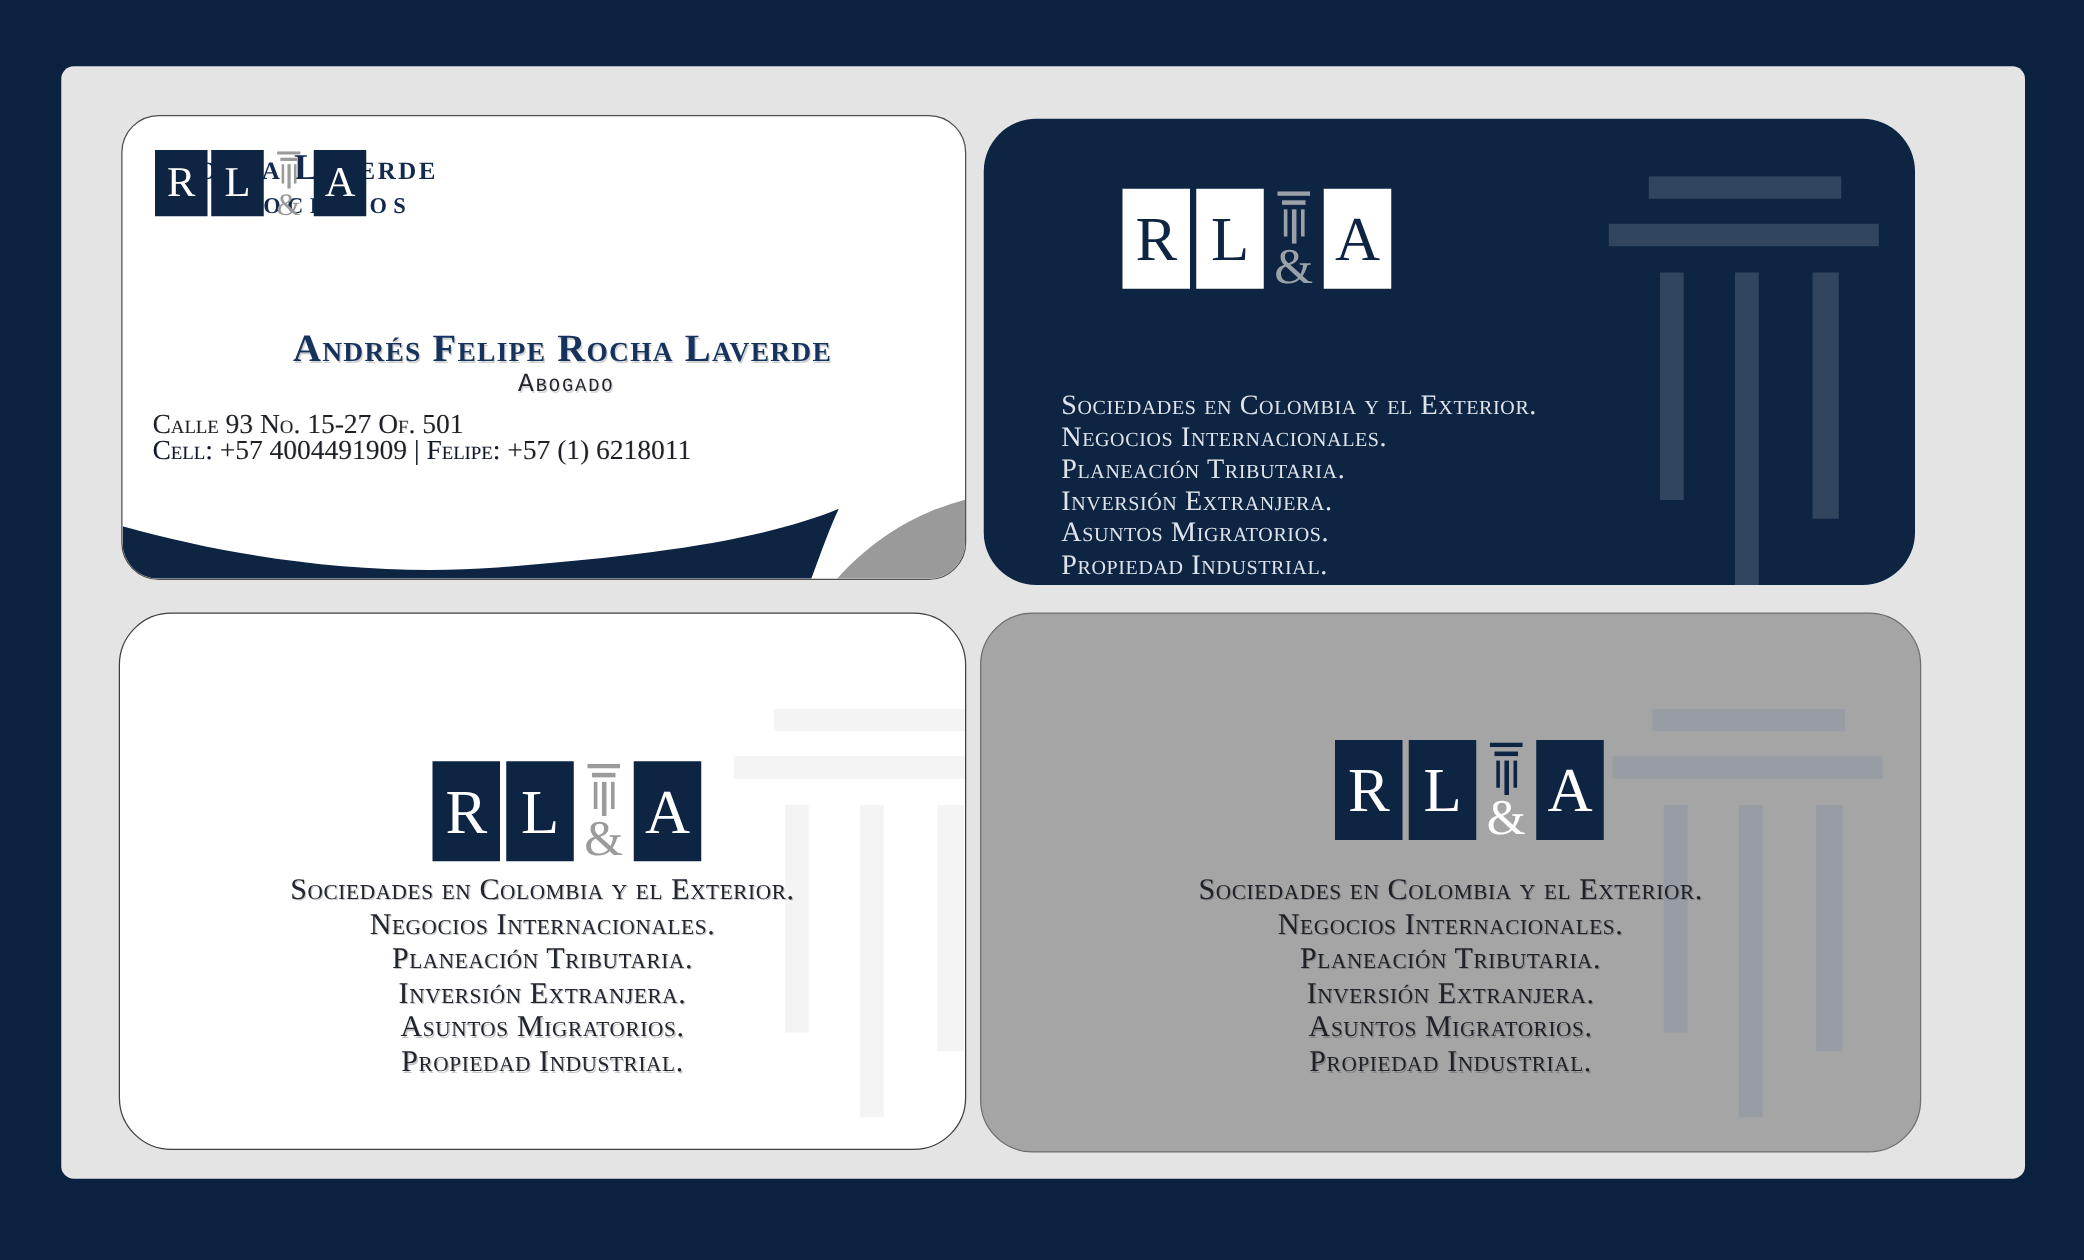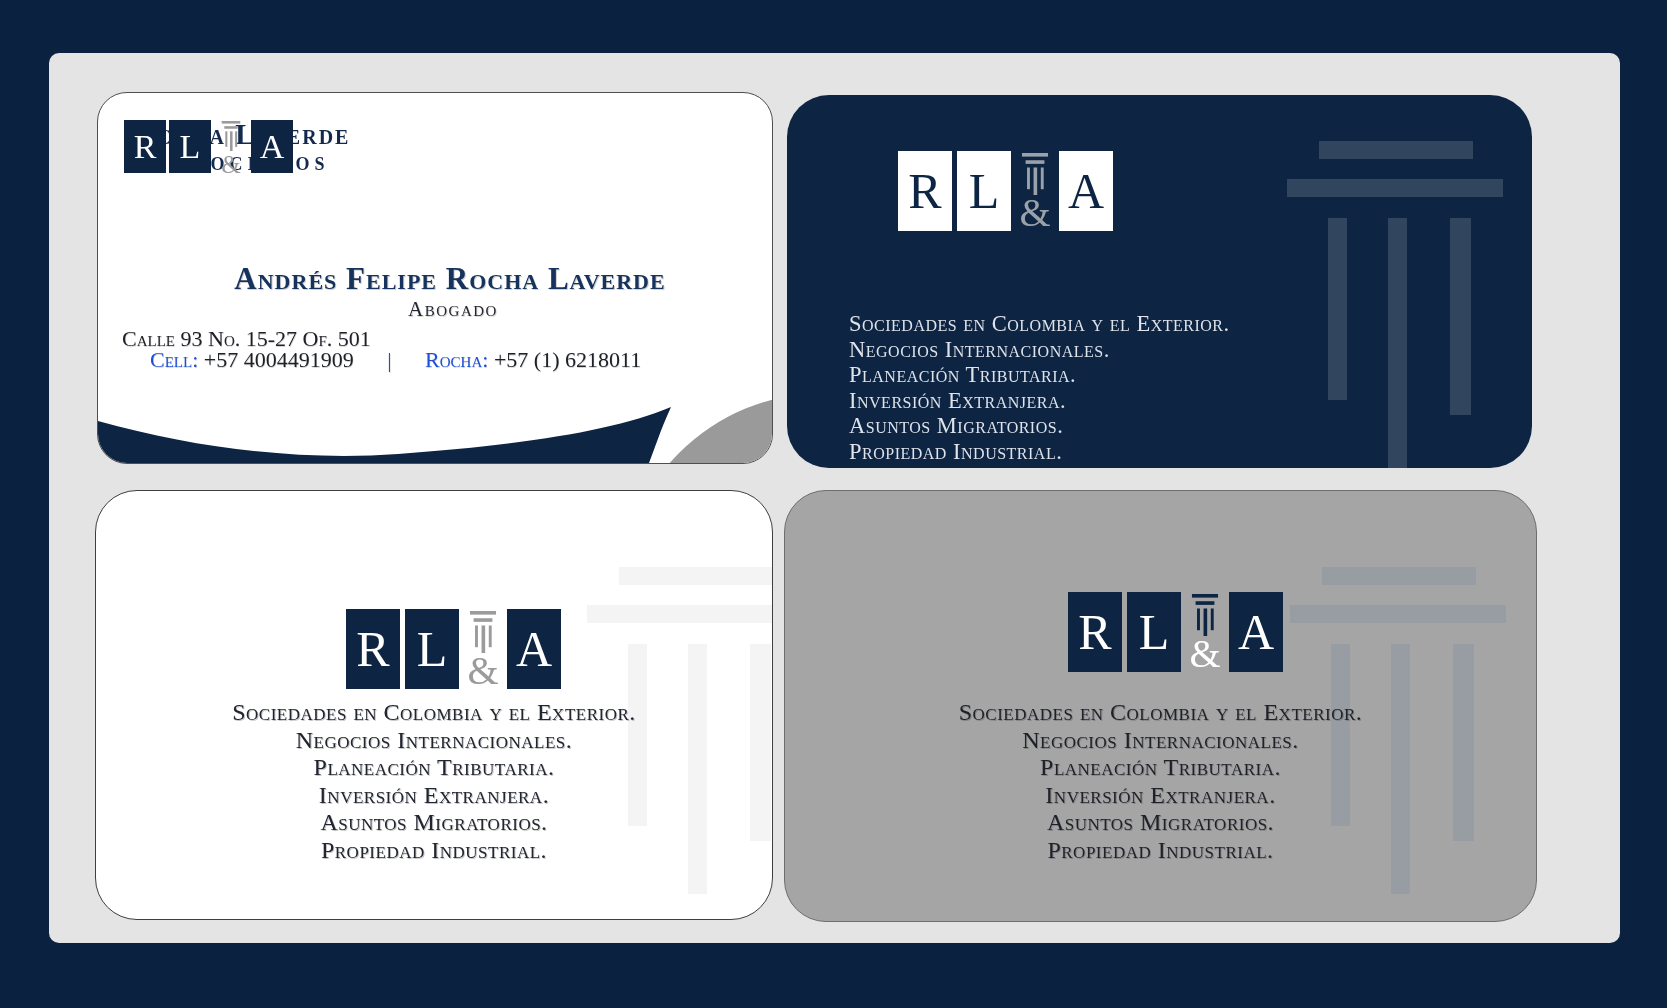--- a/index.html
+++ b/index.html
@@ -43,24 +43,24 @@
   
   .brandrow{position:absolute;left:26px;top:27px;display:flex;align-items:flex-start;}
   .brandtext{margin-left:11px;color:#13294e;font-variant:small-caps;}
   .brand1{font-size:29px;font-weight:bold;letter-spacing:2px;line-height:28px;}
   .brand2{font-size:26px;font-weight:bold;letter-spacing:5px;line-height:26px;margin-top:1px;}
   .pname{position:absolute;left:0;right:0;top:168px;text-align:center;padding-left:30px;
          font-variant:small-caps;font-size:31px;font-weight:600;color:#16335e;letter-spacing:1px;
          text-shadow:1px 1px 0 rgba(120,120,120,0.35);}
   .ptitle{position:absolute;left:0;right:0;top:204px;text-align:center;padding-left:36px;
           font-variant:small-caps;font-size:21px;color:#23252f;letter-spacing:1.5px;
-          text-shadow:1px 1px 0 rgba(120,120,120,0.3);}
+          text-shadow:1px 1px 0 rgba(120,120,120,0.3);font-family:Liberation Mono, monospace;}
   .contact{position:absolute;left:24px;top:236px;font-variant:small-caps;font-size:22px;
            color:#1d2026;line-height:20.5px;text-shadow:0.5px 0.5px 0 rgba(120,120,120,0.3);}
-  .steel{color:#1d4ed8;margin-left:28px;}
+  .steel{color:#0f172a;}
   .swoosh{position:absolute;left:0;top:0;width:674px;height:370px;pointer-events:none;}
 
   
   .wm{position:absolute;}
   .wm-navy{color:#31455e;}
   .wm-light{color:#f4f4f4;}
   .wm-gray{color:#989da4;}
 
   
   .svc{position:absolute;font-variant:small-caps;}
@@ -106,21 +106,21 @@
 
     <div class="pname">Andrés Felipe Rocha Laverde</div>
     <div class="ptitle">Abogado</div>
 
     <div class="contact">
       <div>Calle 93 No. 15-27 Of. 501</div>
       <div>
         <span class="steel">Cell:</span>
         <span>+57 4004491909</span>
         <span class="steel">|</span>
-        <span class="steel">Rocha:</span>
+        <span class="steel">Felipe:</span>
         <span>+57 (1) 6218011</span>
       </div>
     </div>
   </div>
 
   <div class="card card2">
     <svg class="wm wm-navy" style="left:487px;top:46px;" width="230" height="327" viewBox="0 0 230 327" xmlns="http://www.w3.org/2000/svg" fill="currentColor">
       <rect x="45" y="0" width="154" height="18"></rect>
       <rect x="13" y="38" width="216" height="18"></rect>
       <rect x="54" y="77" width="19" height="182"></rect>

